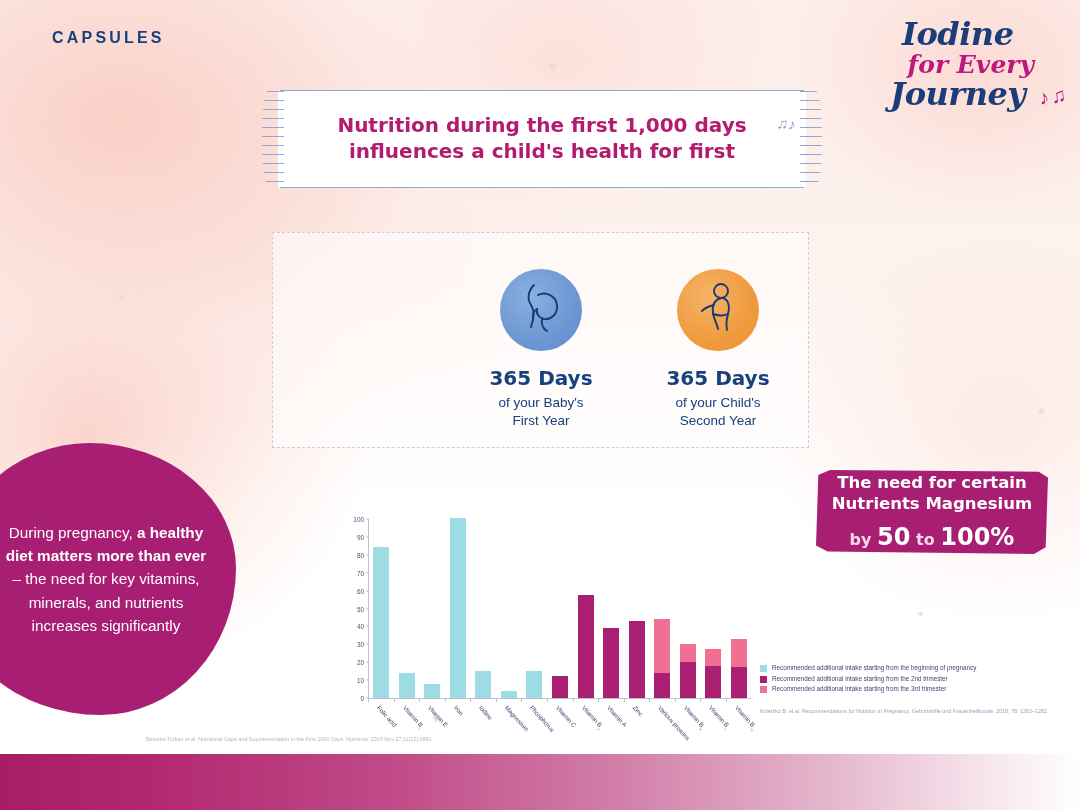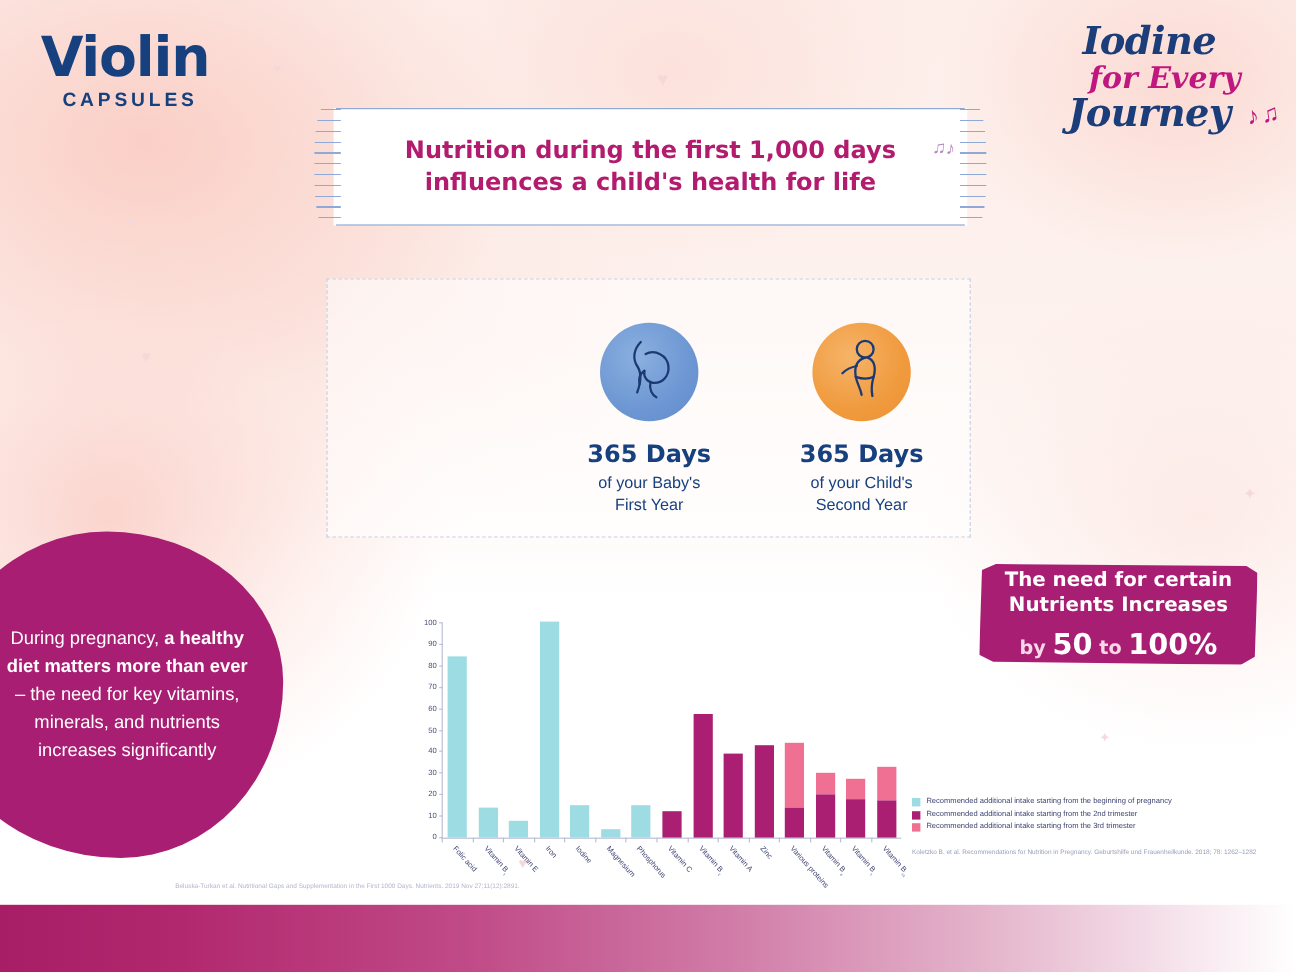--- a/index.html
+++ b/index.html
@@ -230,37 +230,36 @@
 
   <span class="deco" style="left:548px;top:58px;font-size:15px;">♥</span>
   <span class="deco" style="left:228px;top:52px;font-size:11px;">♥</span>
   <span class="deco" style="left:105px;top:178px;font-size:12px;">♥</span>
   <span class="deco" style="left:118px;top:290px;font-size:13px;">♥</span>
   <span class="deco" style="left:432px;top:712px;font-size:12px;">♥</span>
   <span class="deco" style="left:1036px;top:404px;font-size:13px;">✦</span>
   <span class="deco" style="left:916px;top:608px;font-size:11px;">✦</span>
 
   <div id="logo">
-    <div class="brand">Violin</div>
     <div class="sub">CAPSULES</div>
   </div>
 
   <div id="tagline">
     <div class="l1">Iodine</div>
     <div class="l2">for Every</div>
     <div class="l3">Journey</div>
     <div class="notes">♪♫</div>
   </div>
 
   <div id="headline">
     <div class="edge-top"></div>
     <div class="edge-bot"></div>
     <div class="txt">
       <div>Nutrition during the first 1,000 days</div>
-      <div>influences a child's health for life</div>
+      <div>influences a child's health for first</div>
     </div>
     <div class="hnotes">♫♪</div>
   </div>
 
   <div id="days-panel">
 
 
     <div class="day-col" style="left:193px;top:36px;">
       <div class="circ blue">
         <svg width="54" height="58" viewBox="0 0 54 58" fill="none" stroke="#1b3a72" stroke-width="1.9" stroke-linecap="round">
@@ -293,21 +292,21 @@
 
 
   <div id="blob">
     <div class="inner">
       <span>During pregnancy, </span><b>a healthy diet matters more than ever</b><span> – the need for key vitamins, minerals, and nutrients increases significantly</span>
     </div>
   </div>
 
   <div id="need-banner">
     <div class="l1">The need for certain</div>
-    <div class="l2">Nutrients Increases</div>
+    <div class="l2">Nutrients Magnesium</div>
     <div class="l3">
       <span>by </span><span class="num">50</span><span> to </span><span class="num">100%</span>
     </div>
   </div>
 
   <div id="chart">
     <div id="plot">
       <div id="yaxis">
           <div class="ylabel" style="top: 100%;">0</div>
           <div class="ytick" style="top: 100%;"></div>

